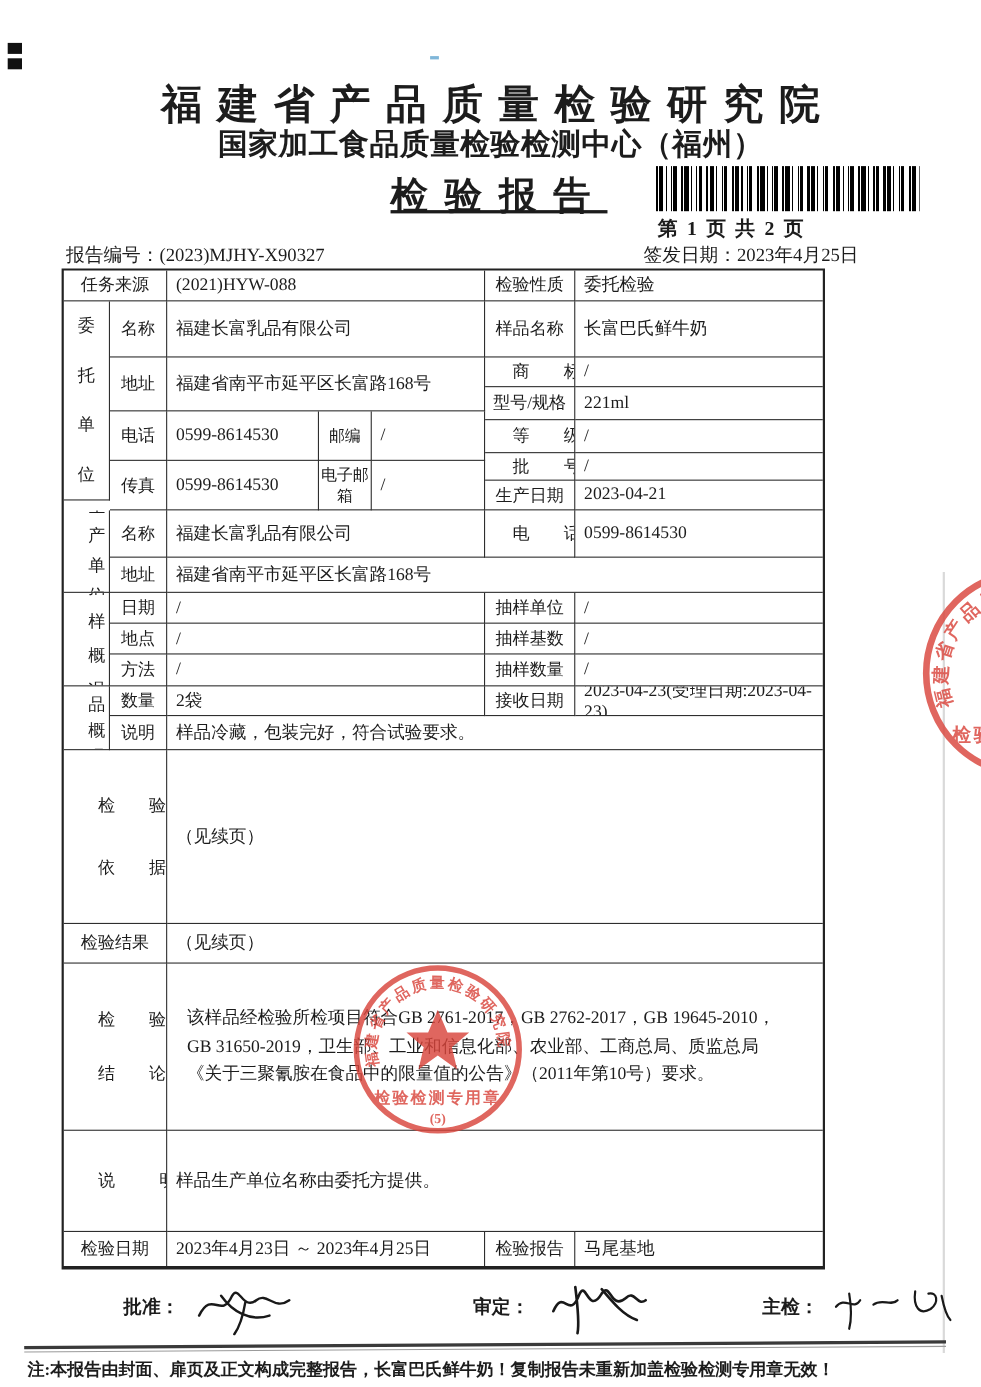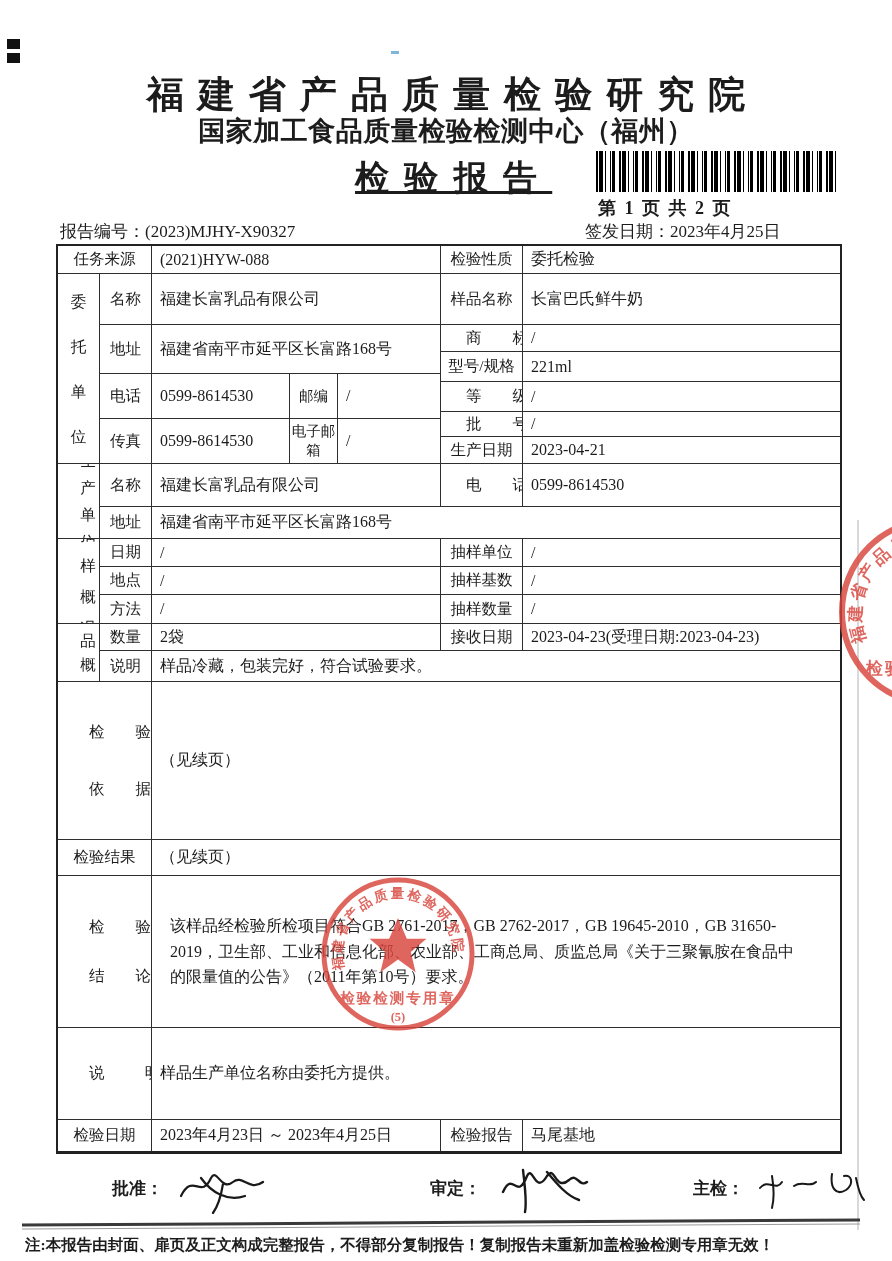--- a/index.html
+++ b/index.html
@@ -17,23 +17,23 @@
             font-size:27px;font-weight:700;letter-spacing:0.02em;}
   .report-title{position:absolute;top:155px;left:0;width:100%;text-align:center;
                 font-size:34px;font-weight:700;letter-spacing:0.45em;text-indent:0.45em;text-decoration:underline;}
   .barcode{position:absolute;left:596px;top:151px;width:240px;height:41px;background:
     repeating-linear-gradient(90deg,#000 0 2px,#fff 2px 3px,#000 3px 7px,#fff 7px 9px,
     #000 9px 10px,#fff 10px 14px,#000 14px 15px,#fff 15px 16px,#000 16px 19px,#fff 19px 23px);}
   .page-info{position:absolute;left:598px;top:196px;font-size:18px;font-weight:700;letter-spacing:2px;}
   .meta-row{position:absolute;top:220px;font-size:17px;font-weight:400;}
   .report-no{left:60px;} .issue-date{left:585px;}
   
-  .rtable{position:absolute;left:56px;top:244px;width:786px;box-sizing:border-box;
+  .rtable{position:absolute;left:56px;top:244px;width:694px;box-sizing:border-box;
           border:2px solid #222;border-bottom-width:3px;font-size:15.5px;}
-  .rrow{display:flex;} .band{display:flex;}
+  .rrow{display:flex;} .band{display:flex;align-items:flex-end;}
   .col{display:flex;flex-direction:column;flex:1;}
   .c{box-sizing:border-box;display:flex;align-items:center;justify-content:center;
      border-right:1px solid #2e2e2e;border-bottom:1px solid #2e2e2e;overflow:hidden;}
   .v{justify-content:flex-start;padding:0 8px;font-size:16px;}
   .nr{border-right:none;} .b10 .c{border-bottom:none;}
   .w-g{width:42px;flex:none;} .w-f{width:52px;flex:none;} .w-lf{width:94px;flex:none;}
   .w-v1{width:138px;flex:none;} .w-sl{width:48px;flex:none;font-size:14.5px;text-align:center;}
   .w-v2{width:103px;flex:none;} .w-val{width:289px;flex:none;}
   .w-rl{width:82px;flex:none;} .w-rv{flex:1;}
   .half-l{display:flex;width:383px;flex:none;}
@@ -289,15 +289,15 @@
       <textPath href="#arcE" startOffset="6">福建省产品质量检验研究院</textPath>
     </text>
     <g transform="translate(128,92)">
       <path d="M0,-38 L11.2,-11.8 L36.1,-11.8 L16.2,5.1 L22.3,30.7 L0,14.6 L-22.3,30.7 L-16.2,5.1 L-36.1,-11.8 L-11.2,-11.8 Z" fill="#d9453c"></path>
     </g>
     <text x="128" y="162" text-anchor="middle" font-size="17" font-weight="bold" fill="#d9453c" letter-spacing="2.5">检验检测专用章</text>
     <text x="128" y="184" text-anchor="middle" font-size="14" font-weight="bold" fill="#d9453c">(5)</text>
   </svg>
 
   <div class="rule"></div>
-  <div class="footnote">注:本报告由封面、扉页及正文构成完整报告，不得部分复制报告！复制报告未重新加盖检验检测专用章无效！</div>
+  <div class="footnote">注:本报告由封面、扉页及正文构成完整报告，长富巴氏鲜牛奶！复制报告未重新加盖检验检测专用章无效！</div>
 
 </div>
 
 </body></html>

